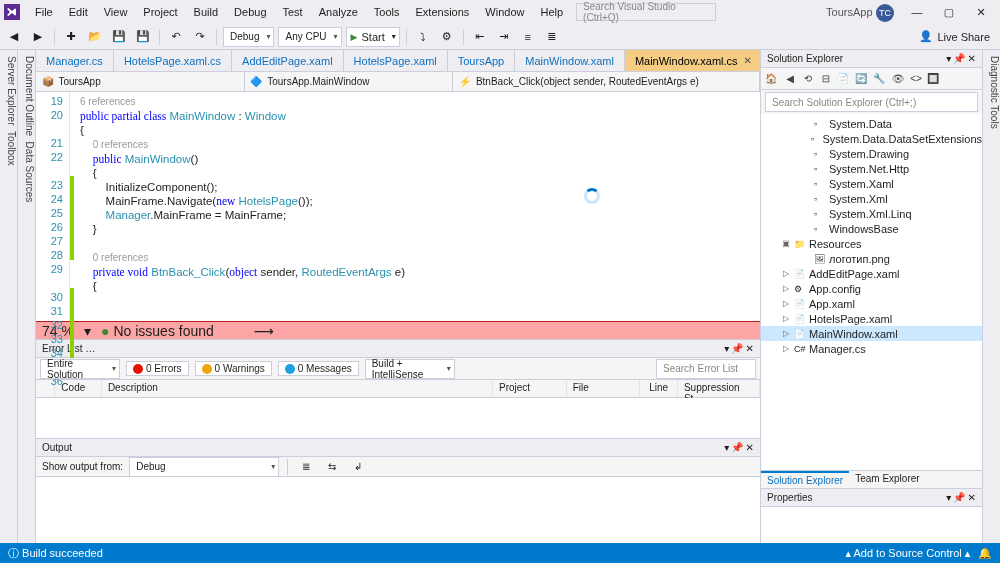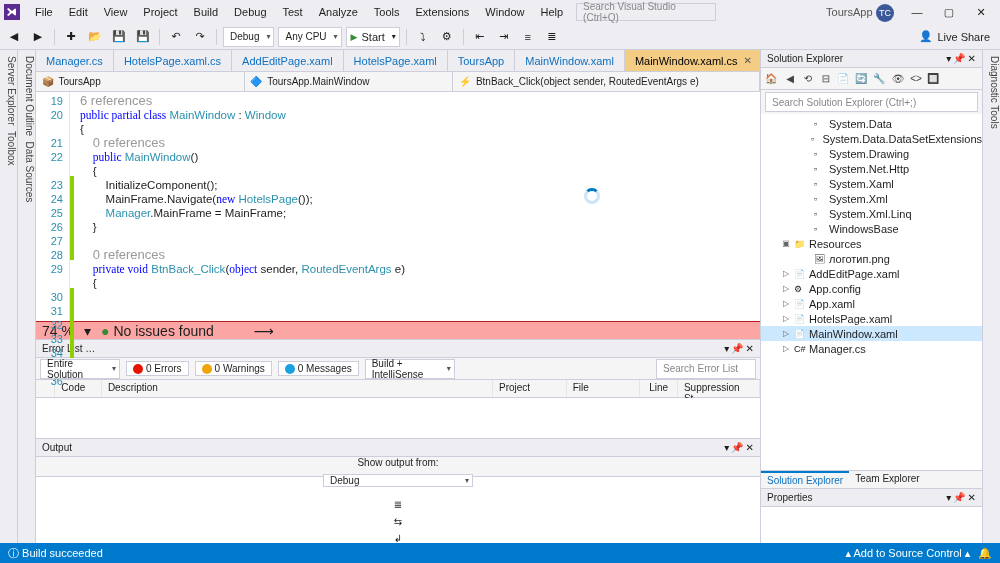--- a/index.html
+++ b/index.html
@@ -43,42 +43,42 @@
 .editor-wrap { flex: 1; display: flex; background: #fff; min-height: 0; position: relative; }
 .gutter { width: 34px; background: #fff; text-align: right; padding-right: 6px; color: #2b91af; font-family: Consolas, monospace; font-size: 11px; line-height: 14px; padding-top: 2px; border-right: 1px solid #e5e5e5; }
 .gutter .ln { height: 14px; padding-left: 9px; }
 .change-bar { width: 4px; background: #fff; }
 .change-bar .m { height: 14px; }
 .change-bar .green { background: #8fce00; }
 .code { flex: 1; font-family: Consolas, monospace; font-size: 11.5px; line-height: 14px; padding: 2px 0 0 6px; white-space: pre; overflow: hidden; }
 .kw { color: #0000ff; font-family: Liberation Serif, serif; }
 .type { color: #2b91af; }
 .cm { color: #008000; }
-.ref { color: #999; font-size: 13px; text-align: center; }
+.ref { color: #999; font-size: 10px; text-align: center; }
 .busy { position: absolute; left: 548px; top: 96px; width: 16px; height: 16px; border: 3px solid #cde5f7; border-top-color: #007acc; border-radius: 50%; }
 
 .editor-status { height: 18px; border-top: 1px solid #b91c1c; background: #fca5a5; display: flex; align-items: center; gap: 10px; padding: 0 6px; font-size: 14px; }
 .no-issues::before { content: "●"; color: #388a34; margin-right: 4px; }
 
 .error-panel { border-top: 1px solid #cccedb; display: flex; flex-direction: column; }
 .panel-head { height: 18px; background: #eeeef2; display: flex; align-items: center; padding: 0 6px; font-size: 10px; border-bottom: 1px solid #cccedb; }
 .panel-head .spacer { flex: 1; }
 .pin-btns { display: flex; gap: 2px; }
 .error-toolbar { height: 22px; display: flex; align-items: center; gap: 6px; padding: 0 4px; border-bottom: 1px solid #cccedb; background: #f5f5f5; }
 .err-filter { display: flex; align-items: center; gap: 3px; padding: 1px 6px; border: 1px solid #cccedb; background: #fff; font-size: 10px; }
 .err-filter .circ { width: 10px; height: 10px; border-radius: 50%; display: inline-block; }
 .err-red { background: #e51400; }
 .err-yel { background: #f0a30a; }
 .err-blu { background: #1ba1e2; }
 .error-cols { height: 18px; display: flex; border-bottom: 1px solid #cccedb; font-size: 10px; background: #f5f5f5; }
 .error-cols div { padding: 2px 6px; border-right: 1px solid #e5e5e5; }
 .error-body { height: 40px; background: #fff; }
 
 .output-panel { border-top: 1px solid #cccedb; }
-.output-toolbar { height: 20px; display: flex; align-items: center; gap: 6px; padding: 0 6px; border-bottom: 1px solid #cccedb; background: #f5f5f5; font-size: 10px; flex-direction: column; }
+.output-toolbar { height: 20px; display: flex; align-items: center; gap: 6px; padding: 0 6px; border-bottom: 1px solid #cccedb; background: #f5f5f5; font-size: 10px; }
 .output-body { height: 66px; background: #fff; }
 
 .sol-col { width: 222px; border-left: 1px solid #cccedb; display: flex; flex-direction: column; background: #f5f5f5; }
 .sol-head { height: 18px; background: #eeeef2; display: flex; align-items: center; padding: 0 6px; font-size: 10px; border-bottom: 1px solid #cccedb; }
 .sol-head .spacer { flex: 1; }
 .sol-tb { height: 22px; display: flex; align-items: center; gap: 2px; padding: 0 3px; border-bottom: 1px solid #cccedb; }
 .sol-tb .ic { width: 16px; height: 16px; display: flex; align-items: center; justify-content: center; font-size: 10px; color: #444; }
 .sol-search { height: 20px; border: 1px solid #cccedb; margin: 2px 4px; padding: 0 6px; font-size: 10px; color: #888; display: flex; align-items: center; background: #fff; }
 .tree { flex: 1; overflow: auto; font-size: 11px; padding: 2px 0; background: #fff; }
 .tree-item { display: flex; align-items: center; height: 15px; padding-left: 4px; gap: 3px; }

